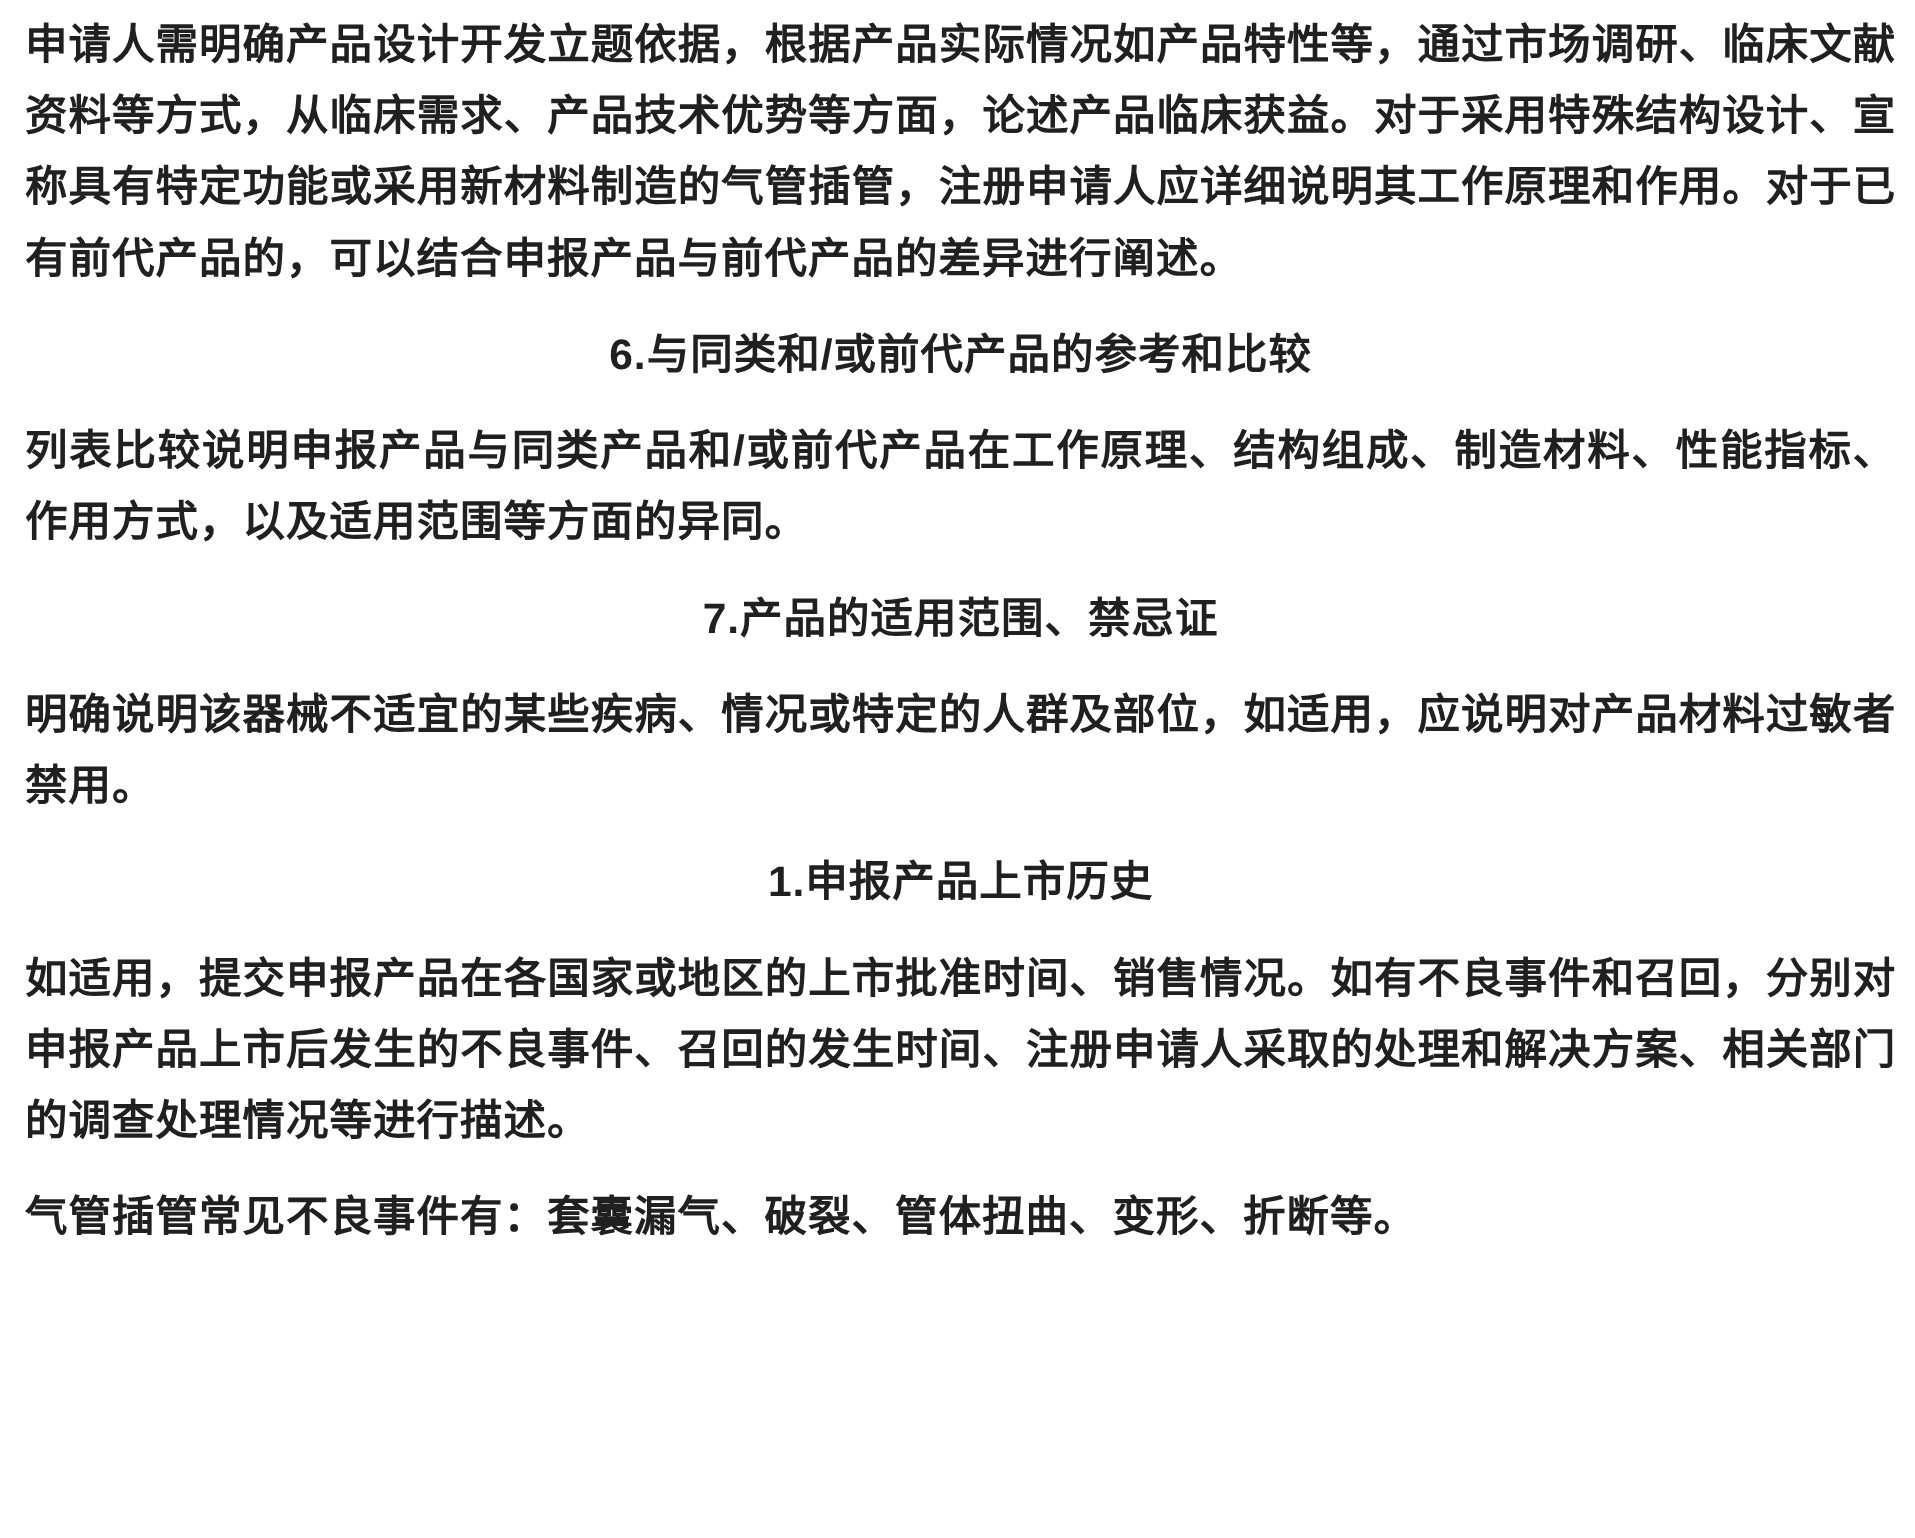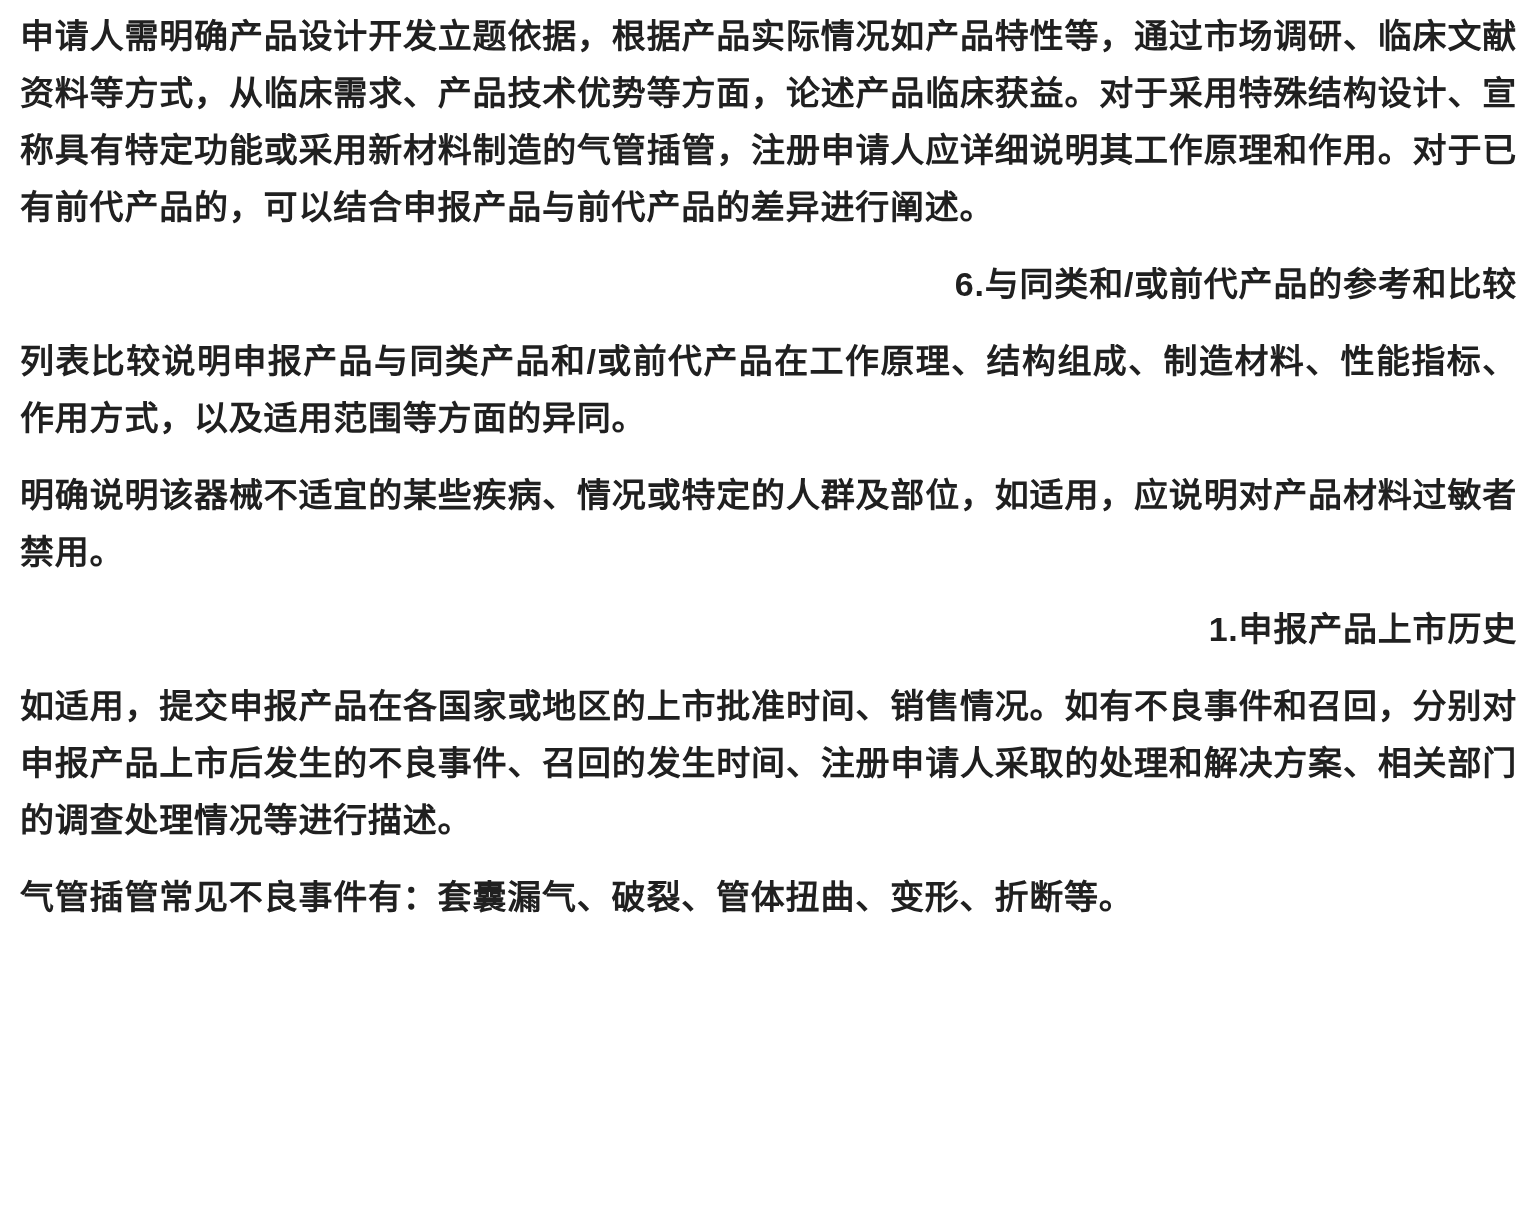--- a/index.html
+++ b/index.html
@@ -20,27 +20,28 @@
     font-size: 34px;
     line-height: 57px;
     letter-spacing: 0.8px;
     text-align: justify;
   }
   .doc p {
     margin: 0 0 20px 0;
     font-weight: 700;
   }
   .doc p.heading {
-    text-align: right;
+    text-align: center;
   }
 </style>
 </head>
 <body>
 
 <main class="doc">
   <p>申请人需明确产品设计开发立题依据，根据产品实际情况如产品特性等，通过市场调研、临床文献资料等方式，从临床需求、产品技术优势等方面，论述产品临床获益。对于采用特殊结构设计、宣称具有特定功能或采用新材料制造的气管插管，注册申请人应详细说明其工作原理和作用。对于已有前代产品的，可以结合申报产品与前代产品的差异进行阐述。</p>
   <p class="heading">6.与同类和/或前代产品的参考和比较</p>
   <p>列表比较说明申报产品与同类产品和/或前代产品在工作原理、结构组成、制造材料、性能指标、作用方式，以及适用范围等方面的异同。</p>
+  <p class="heading">7.产品的适用范围、禁忌证</p>
   <p>明确说明该器械不适宜的某些疾病、情况或特定的人群及部位，如适用，应说明对产品材料过敏者禁用。</p>
   <p class="heading">1.申报产品上市历史</p>
   <p>如适用，提交申报产品在各国家或地区的上市批准时间、销售情况。如有不良事件和召回，分别对申报产品上市后发生的不良事件、召回的发生时间、注册申请人采取的处理和解决方案、相关部门的调查处理情况等进行描述。</p>
   <p>气管插管常见不良事件有：套囊漏气、破裂、管体扭曲、变形、折断等。</p>
 </main>
 
 </body></html>

